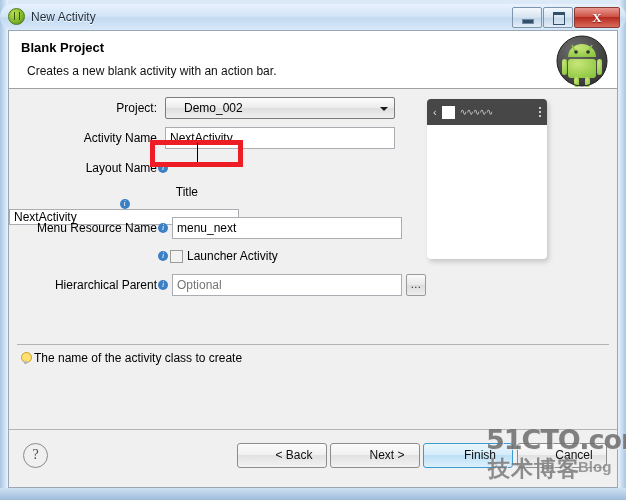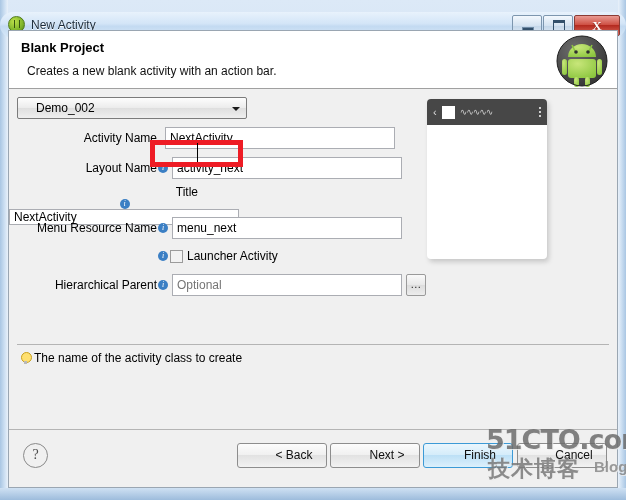--- a/index.html
+++ b/index.html
@@ -20,21 +20,21 @@
   }
   #frame-left  { position:absolute; left:0;  top:0; width:8px;  height:492px;
                  background: linear-gradient(90deg,#a9c6e3,#cfe1f3 60%,#e9f1fa); }
   #frame-bottom{ position:absolute; left:0;  top:488px; width:626px; height:12px;
                  background: linear-gradient(180deg,#cfe1f3,#9dbcdc); }
   #frame-right { position:absolute; left:618px; top:0; width:8px; height:492px;
                  background: linear-gradient(270deg,#a9c6e3,#cfe1f3 60%,#e9f1fa); }
 
   
   #titlebar {
-    position:absolute; left:0; top:12px; width:626px; height:26px;
+    position:absolute; left:0; top:4px; width:626px; height:26px;
     background: linear-gradient(180deg,#e8f2fc 0%,#d3e5f7 45%,#c3daf1 55%,#d8e9f9 100%);
     border-radius: 15px;
   }
   #title-left { position:absolute; left:8px; top:4px; display:flex; align-items:center; gap:6px; }
   #title-icon { width:15px; height:15px; border-radius:50%;
     background: radial-gradient(circle at 35% 30%, #bde04a, #7fb52a 60%, #4d7a14);
     border:1px solid #4f7a1c; position:relative; }
   #title-icon::after{
     content:""; position:absolute; left:5px; top:3px; width:4px; height:8px;
     border-left:1.5px solid #35540f; border-right:1.5px solid #35540f;
@@ -170,21 +170,21 @@
 
   
   #watermark { position:absolute; left:486px; top:424px; width:140px; height:62px;
                pointer-events:none; opacity:.85; }
   #wm1 { position:absolute; left:0; top:0; font-size:27px; font-weight:bold;
          color:#6d6d6d; font-family:"DejaVu Sans", sans-serif; letter-spacing:-1px;
          text-shadow:1px 1px 0 #e9e9e9; }
   #wm2 { position:absolute; left:2px; top:30px; font-size:22px; font-weight:bold;
          color:#7a7a7a; letter-spacing:1px; text-shadow:1px 1px 0 #ececec; }
   #wm3 { position:absolute; left:92px; top:34px; font-size:15px; font-weight:bold;
-         color:#8a8a8a; text-shadow:1px 1px 0 #ececec;margin-left:16px; }
+         color:#8a8a8a; text-shadow:1px 1px 0 #ececec; }
 </style>
 </head>
 <body>
 
 <div id="window">
 
   <div id="frame-left"></div>
   <div id="frame-right"></div>
   <div id="frame-bottom"></div>
 
@@ -235,38 +235,38 @@
         <rect x="30" y="42" width="5" height="10" rx="2.5" fill="url(#gbody)"></rect>
         <circle cx="27" cy="26" r="25" fill="none" stroke="#1e1e1e" stroke-width="1"></circle>
       </svg>
     </div>
 
     <div id="body">
 
       <div id="form">
 
         <div class="row" style="top:6px;">
+          <span class="lbl">Project:</span>
           <span style="width:8px"></span>
           <div class="combo">
             <span>Demo_002</span>
             <span class="arrow"></span>
           </div>
         </div>
 
         <div class="row" style="top:36px;">
           <span class="lbl">Activity Name</span>
           <span style="width:8px"></span>
           <input class="field" value="NextActivity" style="">
         </div>
 
         <div class="row" style="top:66px;align-items:center;">
           <span class="lbl">Layout Name</span>
           <span class="info-icon">i</span>
           <span style="width:4px"></span>
-          <input class="field" value="activity_next" style="">
         </div>
 
         <div class="row" style="top:96px;flex-direction:column;">
           <span class="lbl">Title</span>
           <span class="info-icon">i</span>
           <span style="width:4px"></span>
           <input class="field" value="NextActivity" style="">
         </div>
 
         <div class="row" style="top:126px;">

